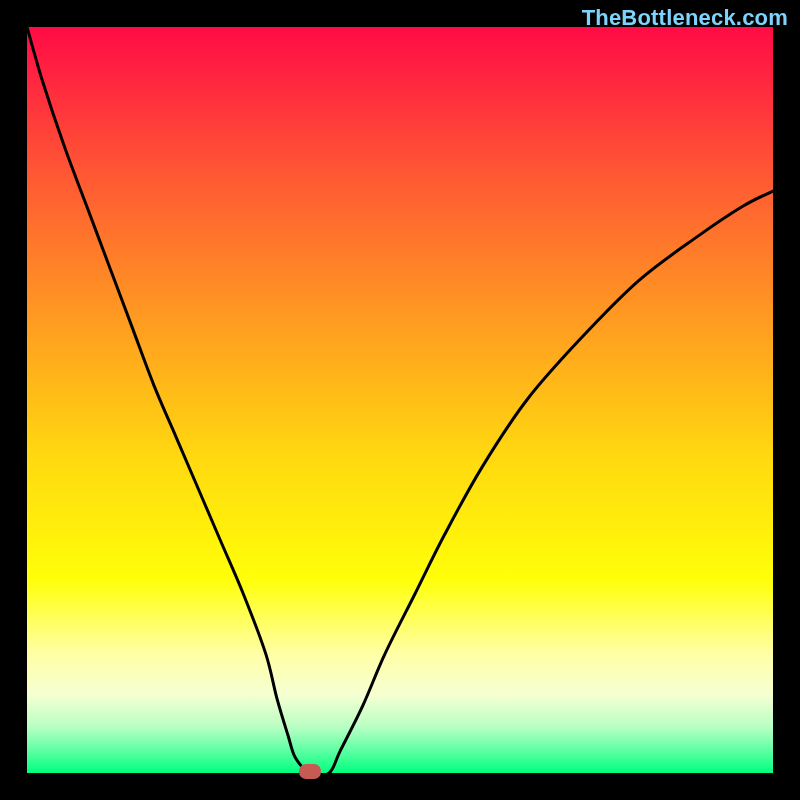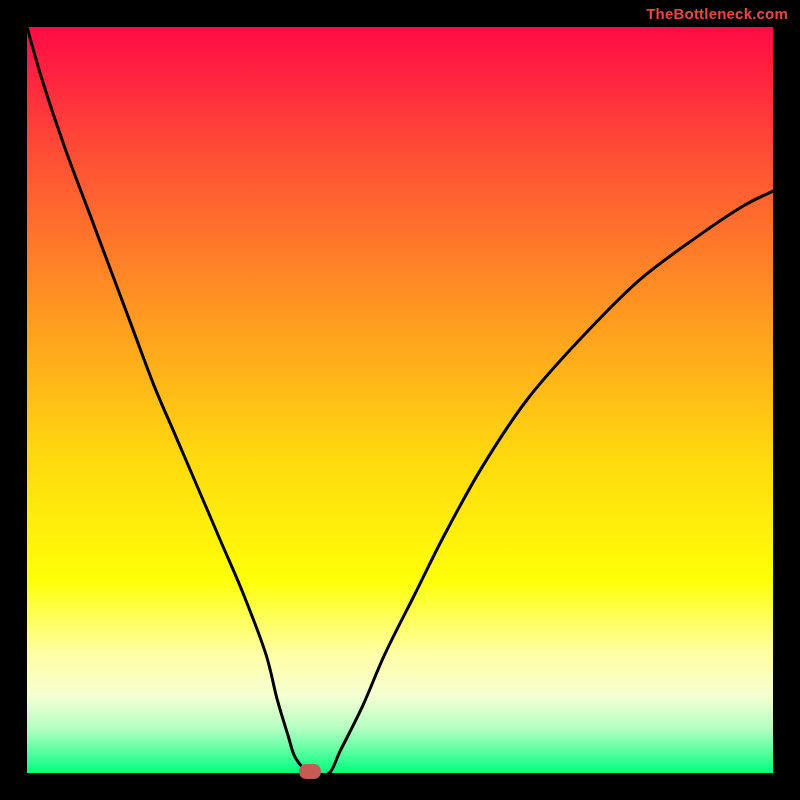--- a/index.html
+++ b/index.html
@@ -35,23 +35,23 @@
       #b9ffc4 93.8%,
       #6cffa8 96.5%,
       #00ff7f 100%
     );
   }
   .watermark {
     position: absolute;
     top: 5px;
     right: 12px;
     font-family: Arial, Helvetica, sans-serif;
-    font-size: 15px;
+    font-size: 22px;
     font-weight: 600;
-    color: #ef4444;
+    color: #7dd3fc;
     letter-spacing: 0.2px;
     user-select: none;
   }
   svg.curve {
     position: absolute;
     left: 0;
     top: 0;
     width: 746px;
     height: 746px;
   }

